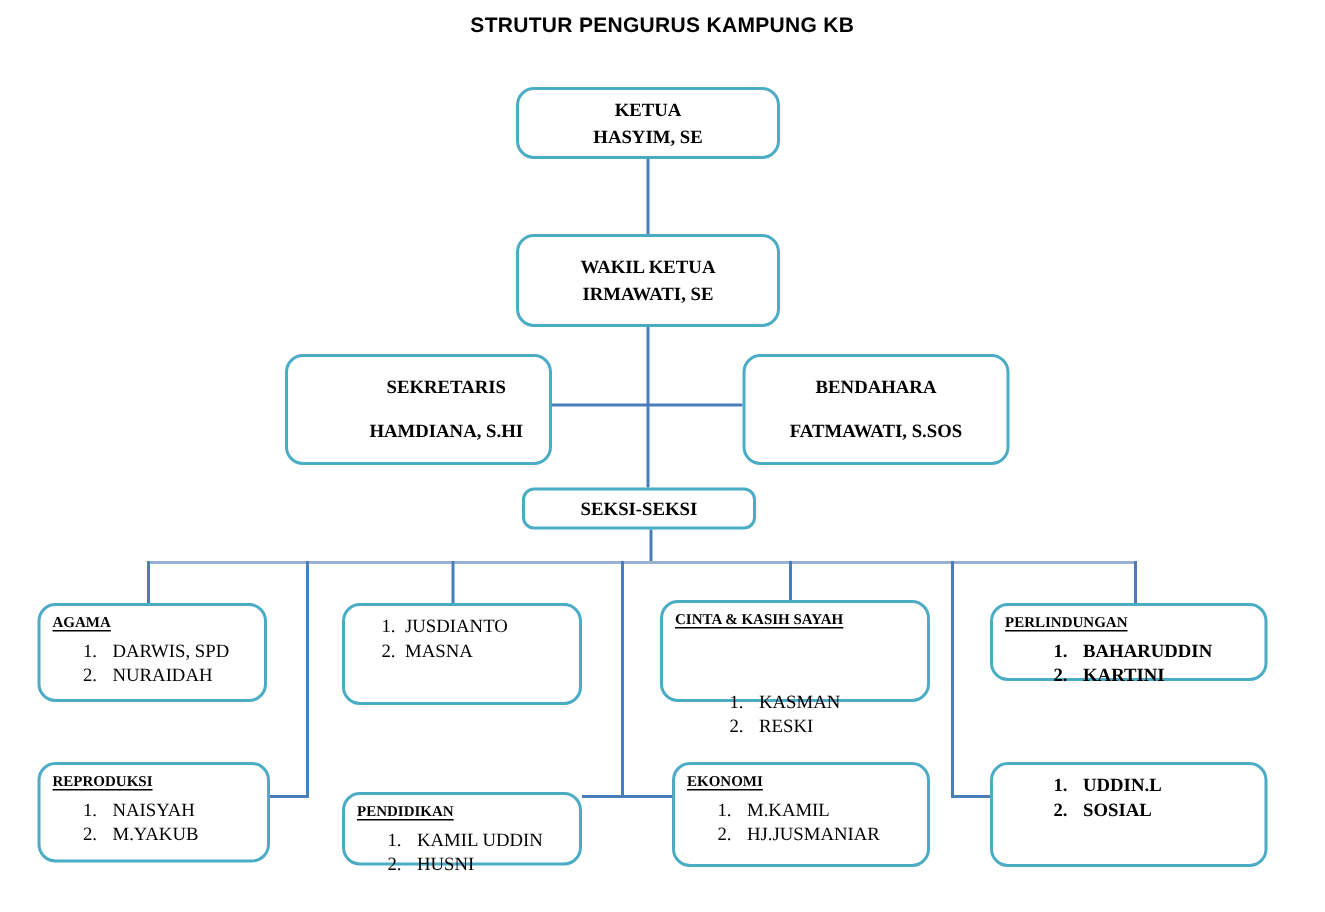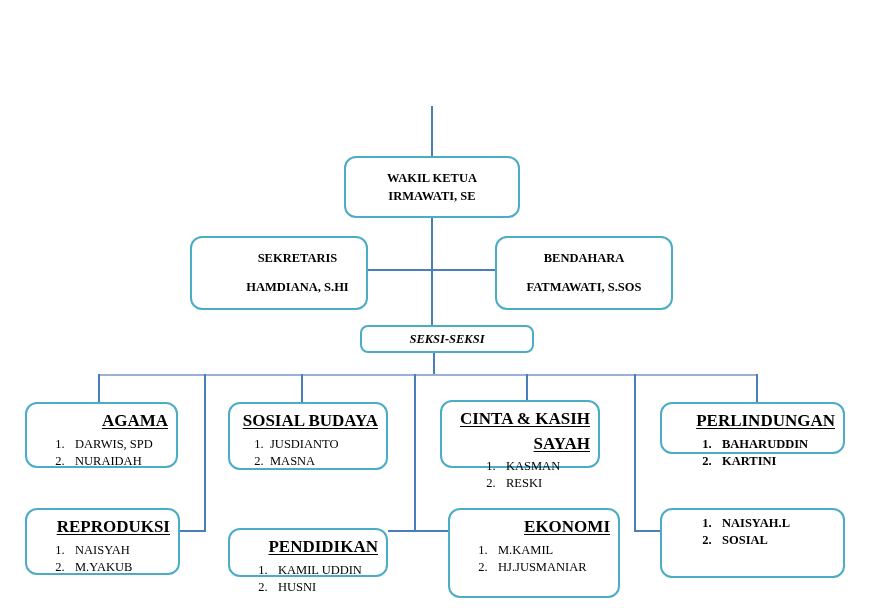--- a/index.html
+++ b/index.html
@@ -27,105 +27,109 @@
     align-items:center;justify-content:center;
     font-weight:bold;font-size:12.5px;line-height:1.45;
     text-align:center;
   }
   .obox.spread{justify-content:space-around;padding:6px 0;}
   .sec{
     align-items:stretch;justify-content:flex-start;
     padding:5px 8px 4px 8px;
   }
   .sec .sec-title{
-    text-align:right;
-    font-weight:bold;font-size:17px;
+    text-align:left;
+    font-weight:bold;font-size:10px;
     text-decoration:underline;
     text-underline-offset:2px;
     margin-bottom:2px;
   }
   .members{display:flex;flex-direction:column;font-weight:normal;font-size:12.5px;}
   .members.bold{font-weight:bold;}
   .mrow{display:flex;align-items:baseline;padding-left:10px;line-height:1.35;}
   .mrow .num{width:22px;flex:0 0 22px;}
   .mrow.wide .num{width:30px;flex:0 0 30px;}
   .line{position:absolute;background:#4A7EBB;}
   .line.bus{background:#9BB1D4;}
 </style>
 </head>
 <body>
 
 <div class="canvas">
 
+  <div class="chart-title">STRUTUR PENGURUS KAMPUNG KB</div>
 
   <div class="line" style="left:431px;top:106px;width:2px;height:50px;"></div>
   <div class="line" style="left:431px;top:205px;width:2px;height:120px;"></div>
   <div class="line" style="left:368px;top:269px;width:127px;height:2px;"></div>
   <div class="line" style="left:433px;top:353px;width:2px;height:22px;"></div>
   <div class="line bus" style="left:98px;top:374px;width:660px;height:2px;"></div>
   <div class="line" style="left:98px;top:374px;width:2px;height:28px;"></div>
   <div class="line" style="left:204px;top:374px;width:2px;height:158px;"></div>
   <div class="line" style="left:180px;top:530px;width:26px;height:2px;"></div>
   <div class="line" style="left:301px;top:374px;width:2px;height:28px;"></div>
   <div class="line" style="left:414px;top:374px;width:2px;height:158px;"></div>
   <div class="line" style="left:388px;top:530px;width:60px;height:2px;"></div>
   <div class="line" style="left:526px;top:374px;width:2px;height:26px;"></div>
   <div class="line" style="left:634px;top:374px;width:2px;height:158px;"></div>
   <div class="line" style="left:634px;top:530px;width:26px;height:2px;"></div>
   <div class="line" style="left:756px;top:374px;width:2px;height:28px;"></div>
 
+  <div class="obox" style="left:344px;top:58px;width:176px;height:48px;">
+    <div>KETUA</div>
+    <div>HASYIM, SE</div>
+  </div>
 
   <div class="obox" style="left:344px;top:156px;width:176px;height:62px;">
     <div>WAKIL KETUA</div>
     <div>IRMAWATI, SE</div>
   </div>
 
   <div class="obox spread" style="left:190px;top:236px;width:178px;height:74px;padding-left:37px;">
     <div>SEKRETARIS</div>
     <div>HAMDIANA, S.HI</div>
   </div>
 
   <div class="obox spread" style="left:495px;top:236px;width:178px;height:74px;text-align:right;">
     <div>BENDAHARA</div>
     <div>FATMAWATI, S.SOS</div>
   </div>
 
-  <div class="obox" style="left:360px;top:325px;width:174px;height:28px;border-radius:8px;font-style:italic;">
+  <div class="obox" style="left:348px;top:325px;width:156px;height:28px;border-radius:8px;">
     <div>SEKSI-SEKSI</div>
   </div>
 
   <div class="obox sec" style="left:25px;top:402px;width:153px;height:66px;">
     <div class="sec-title">AGAMA</div>
     <div class="members">
       <div class="mrow wide">
           <span class="num">1.</span>
           <span>DARWIS, SPD</span>
         </div>
       <div class="mrow wide">
           <span class="num">2.</span>
           <span>NURAIDAH</span>
         </div>
     </div>
   </div>
 
   <div class="obox sec" style="left:228px;top:402px;width:160px;height:68px;">
-    <div class="sec-title">SOSIAL BUDAYA</div>
     <div class="members">
       <div class="mrow">
           <span class="num">1.</span>
           <span>JUSDIANTO</span>
         </div>
       <div class="mrow">
           <span class="num">2.</span>
           <span>MASNA</span>
         </div>
     </div>
   </div>
 
-  <div class="obox sec" style="left:440px;top:400px;width:160px;height:68px;">
+  <div class="obox sec" style="left:440px;top:400px;width:180px;height:68px;gap:36px;">
     <div class="sec-title">CINTA &amp; KASIH SAYAH</div>
     <div class="members">
       <div class="mrow wide" style="padding-left:26px;">
           <span class="num">1.</span>
           <span>KASMAN</span>
         </div>
       <div class="mrow wide" style="padding-left:26px;">
           <span class="num">2.</span>
           <span>RESKI</span>
         </div>
@@ -167,39 +171,39 @@
           <span class="num">1.</span>
           <span>KAMIL UDDIN</span>
         </div>
       <div class="mrow wide">
           <span class="num">2.</span>
           <span>HUSNI</span>
         </div>
     </div>
   </div>
 
-  <div class="obox sec" style="left:448px;top:508px;width:172px;height:90px;">
+  <div class="obox sec" style="left:448px;top:508px;width:172px;height:70px;">
     <div class="sec-title">EKONOMI</div>
     <div class="members">
       <div class="mrow wide">
           <span class="num">1.</span>
           <span>M.KAMIL</span>
         </div>
       <div class="mrow wide">
           <span class="num">2.</span>
           <span>HJ.JUSMANIAR</span>
         </div>
     </div>
   </div>
 
   <div class="obox sec" style="left:660px;top:508px;width:185px;height:70px;">
     <div class="members bold">
       <div class="mrow wide" style="padding-left:22px;">
           <span class="num">1.</span>
-          <span>NAISYAH.L</span>
+          <span>UDDIN.L</span>
         </div>
       <div class="mrow wide" style="padding-left:22px;">
           <span class="num">2.</span>
           <span>SOSIAL</span>
         </div>
     </div>
   </div>
 
 </div>
 

